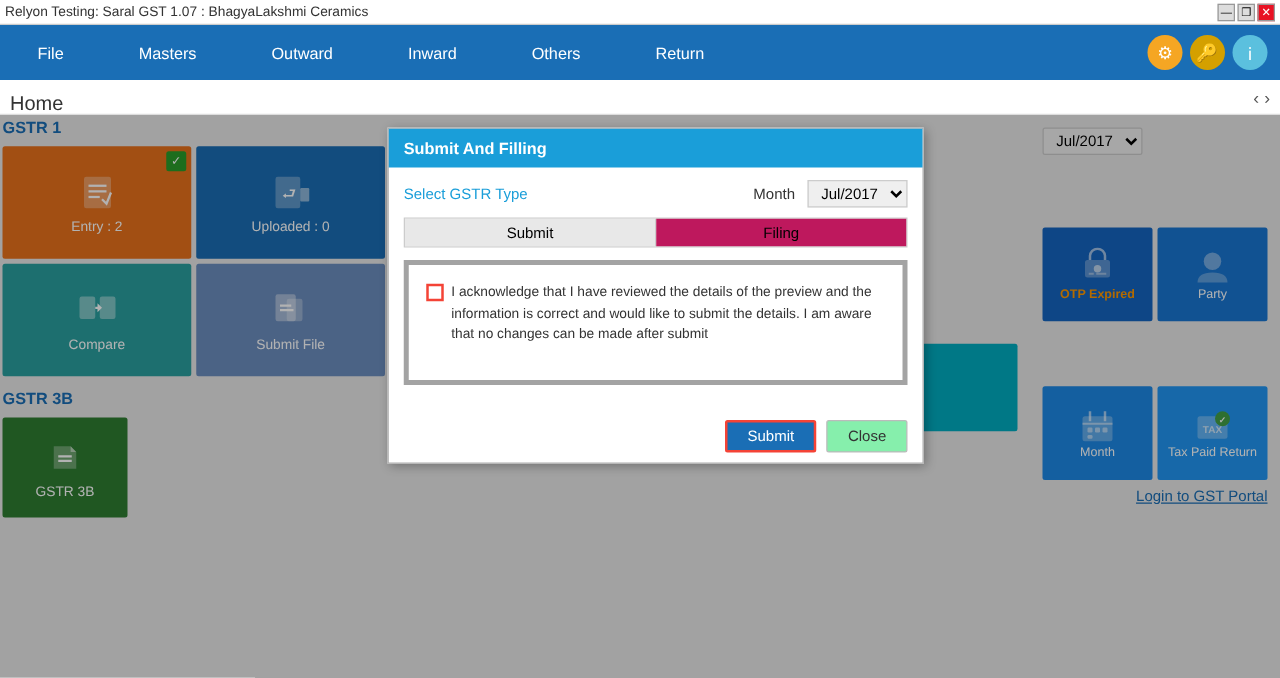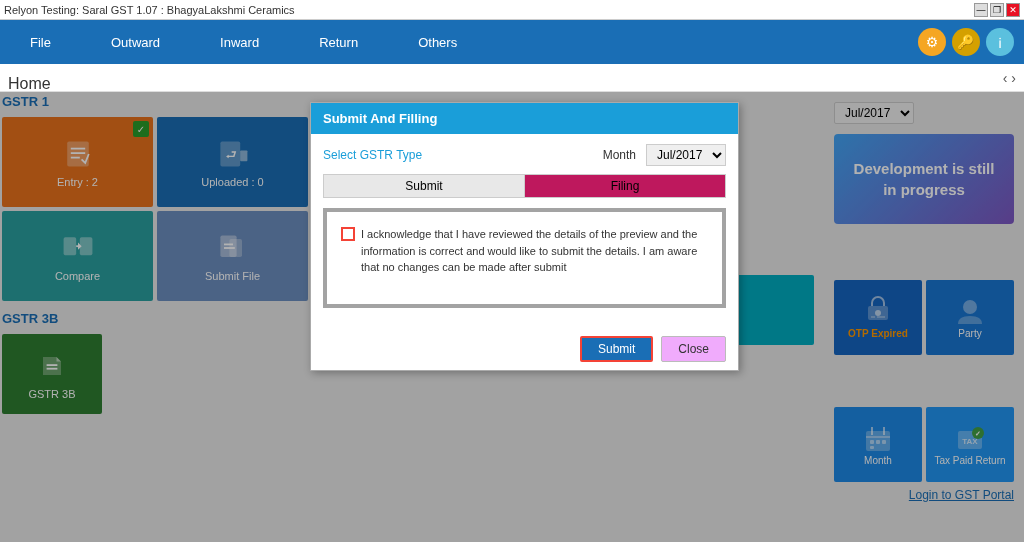--- a/index.html
+++ b/index.html
@@ -367,21 +367,21 @@
     .btn-submit {
       background: #1a6eb5;
       color: #fff;
       border: 2px solid #f44336;
       padding: 4px 16px;
       font-size: 12px;
       cursor: pointer;
       border-radius: 2px;
     }
     .btn-close {
-      background: #f0abfc;
+      background: #86efac;
       color: #333;
       border: 1px solid #bbb;
       padding: 4px 16px;
       font-size: 12px;
       cursor: pointer;
       border-radius: 2px;
     }
 
     
     .tile-svg { width: 36px; height: 36px; margin-bottom: 4px; }
@@ -395,24 +395,25 @@
   <div class="title-bar-controls">
     <div class="title-btn">—</div>
     <div class="title-btn">❐</div>
     <div class="title-btn" style="background:#e81123;color:#fff;">✕</div>
   </div>
 </div>
 
 <div class="header">
   <div class="nav-menu">
     <div class="nav-item">File</div>
+    <div class="nav-item">Masters</div>
     <div class="nav-item">Outward</div>
     <div class="nav-item">Inward</div>
+    <div class="nav-item">Others</div>
     <div class="nav-item">Return</div>
-    <div class="nav-item">Others</div>
   </div>
   <div class="nav-icons">
     <div class="nav-icon-circle icon-yellow">⚙</div>
     <div class="nav-icon-circle icon-gold">🔑</div>
     <div class="nav-icon-circle icon-blue-light">ℹ</div>
   </div>
 </div>
 
 <div class="breadcrumb-bar">
   <span class="breadcrumb-text">Home</span>
@@ -519,21 +520,20 @@
       </div>
     </div>
   </div>
 
   <div class="right-panel">
     <div class="month-selector">
       <select class="month-select">
         <option>Jul/2017</option>
       </select>
     </div>
-    <div class="dev-card">Development is still in progress</div>
     <div class="right-tiles-grid">
 
       <div class="right-tile rt-blue-dark">
         <svg width="32" height="32" viewBox="0 0 32 32">
           <rect x="6" y="10" width="20" height="14" rx="2" fill="rgba(255,255,255,0.3)"></rect>
           <path d="M10 10 V7 A6 6 0 0 1 22 7 V10" stroke="rgba(255,255,255,0.6)" stroke-width="2" fill="none"></path>
           <circle cx="16" cy="17" r="3" fill="rgba(255,255,255,0.6)"></circle>
           <line x1="9" y1="21" x2="13" y2="21" stroke="rgba(255,255,255,0.4)" stroke-width="1.5"></line>
           <line x1="15" y1="21" x2="23" y2="21" stroke="rgba(255,255,255,0.4)" stroke-width="1.5"></line>
         </svg>

